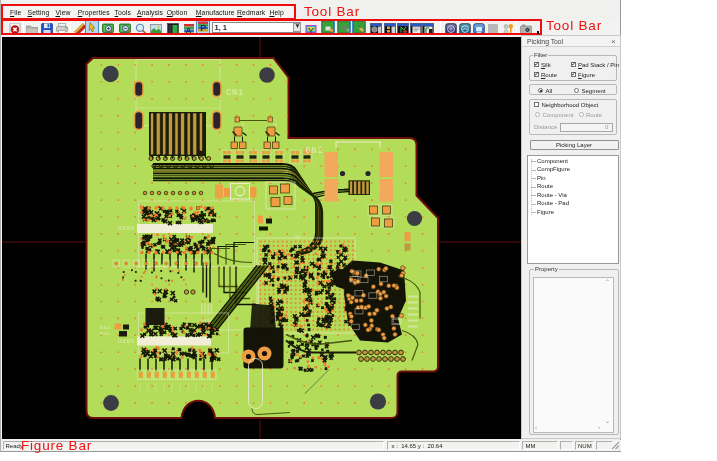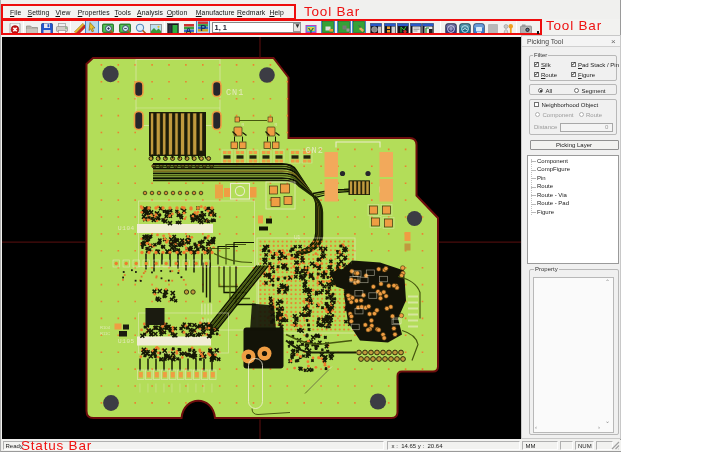--- a/index.html
+++ b/index.html
@@ -2100,14 +2100,14 @@
     <div class="sseg" style="left:594px; width:17px;"></div>
     <svg style="position:absolute;right:1px;bottom:1px;" width="9" height="9">
         <path d="M8,1 L1,8 M8,4.5 L4.5,8 M8,8 L7.5,8" stroke="#a0a0a0" stroke-width="1.2"></path>
       </svg>
   </div>
 
   <div style="position:absolute;left:536.5px;top:31px;width:2.5px;height:2.5px;background:#111;z-index:32;"></div>
 
   <div class="red-annot" style="left:304px; top:4px;">Tool Bar</div>
   <div class="red-annot" style="left:546px; top:18px;">Tool Bar</div>
-  <div class="red-annot" style="left:21px; top:438px;">Status Bar</div>
+  <div class="red-annot" style="left:21px; top:438px;">Figure Bar</div>
 </div>
 
 </body></html>

